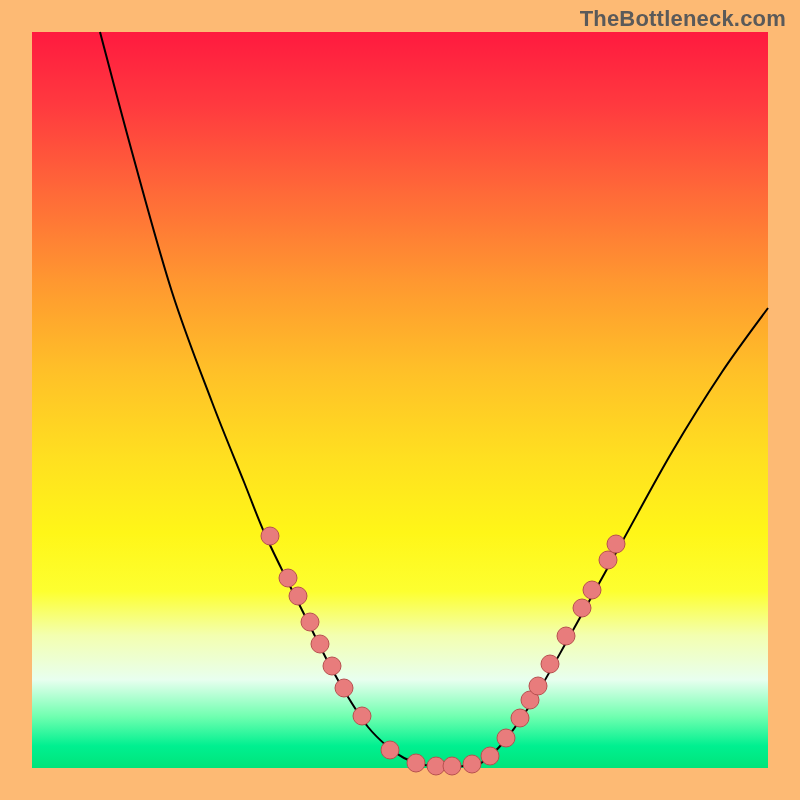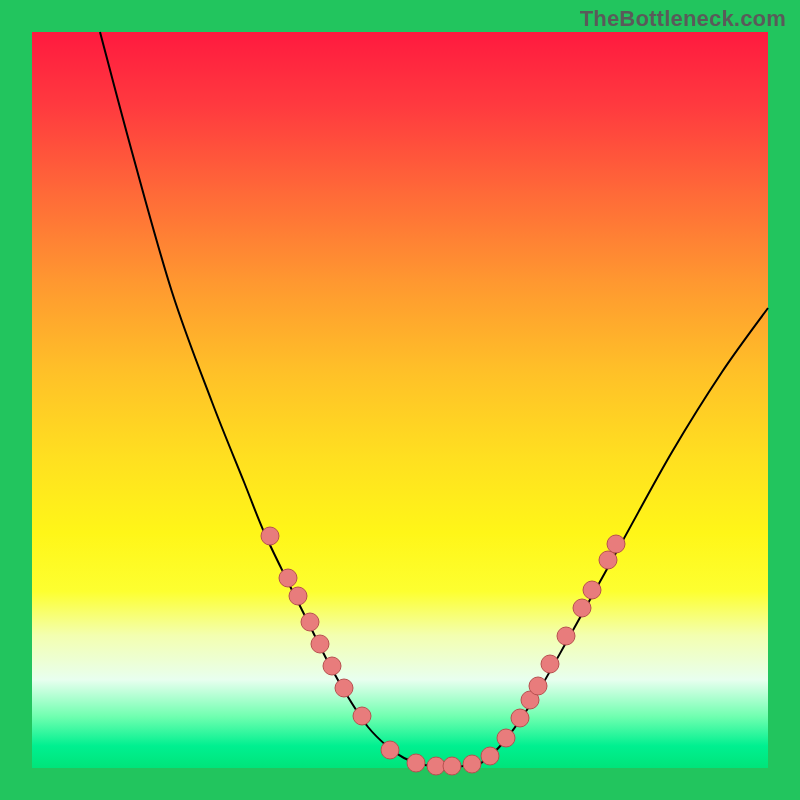--- a/index.html
+++ b/index.html
@@ -1,21 +1,21 @@
 <!DOCTYPE html>
 <html><head>
 <meta charset="utf-8">
 <style>
   * { margin: 0; padding: 0; box-sizing: border-box; }
   html, body { width: 800px; height: 800px; overflow: hidden; background: #000; }
   .frame {
     position: relative;
     width: 800px;
     height: 800px;
-    background: #22c55e;
+    background: #fdba74;
   }
   .plot-area {
     position: absolute;
     left: 32px;
     top: 32px;
     width: 736px;
     height: 736px;
     background: linear-gradient(to bottom,
       #ff1a3f 0%,
       #ff3a3f 10%,

